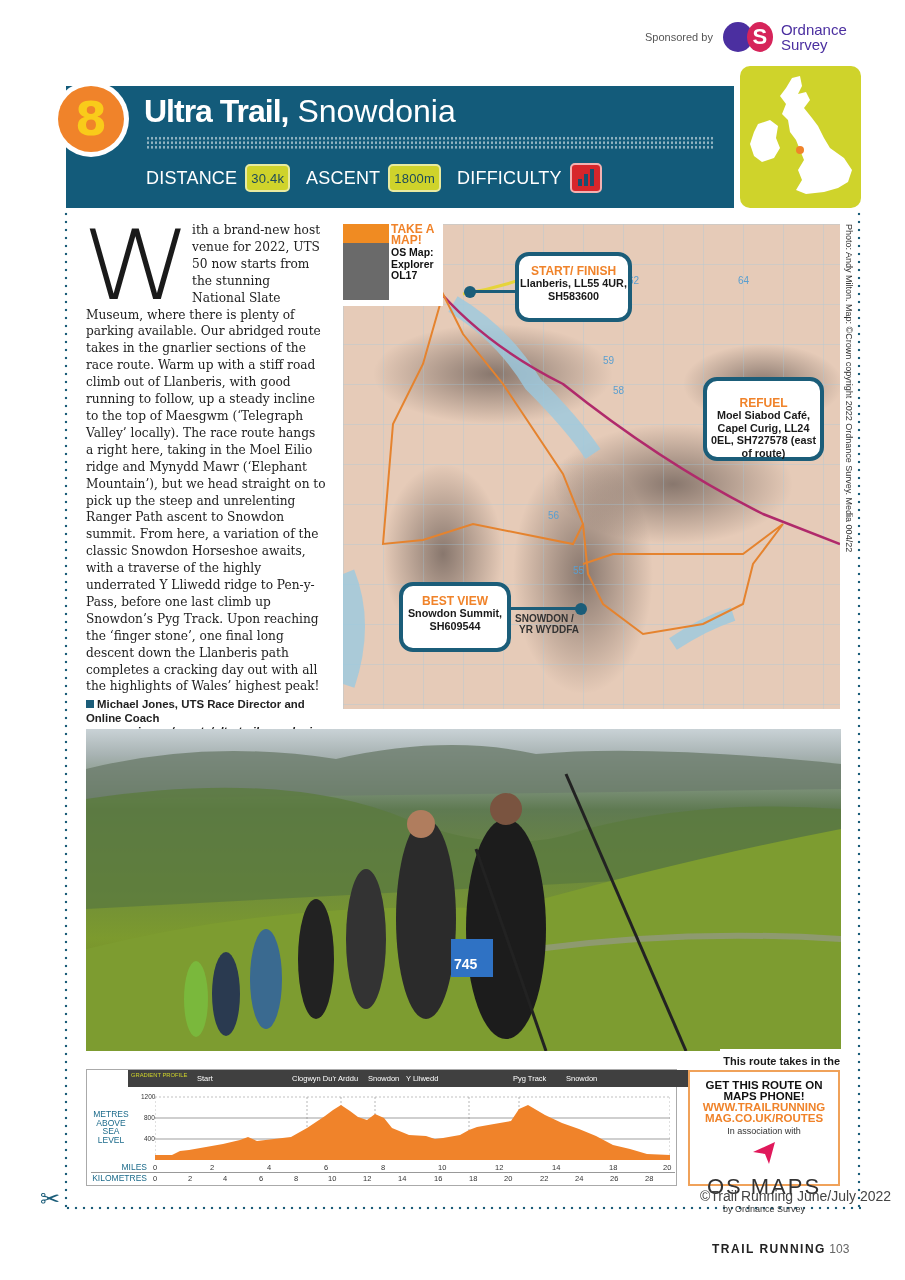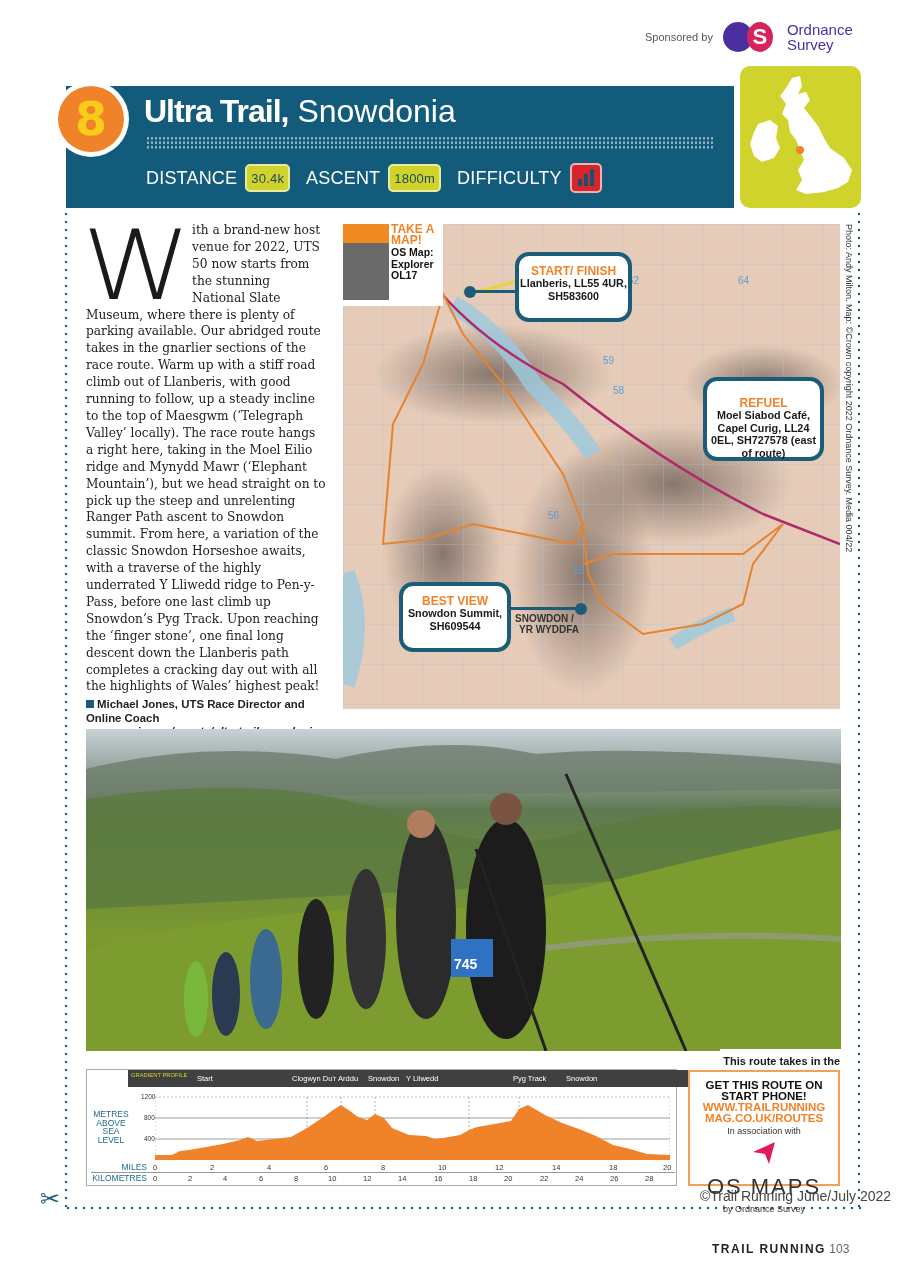--- a/index.html
+++ b/index.html
@@ -5,21 +5,21 @@
   * { box-sizing: border-box; margin: 0; padding: 0; }
   body { width: 905px; height: 1280px; background: #ffffff; position: relative; overflow: hidden; font-family: "Liberation Sans", sans-serif; color: #1a1a1a; }
   .abs { position: absolute; }
 
   
   .sponsor { left: 645px; top: 22px; display: flex; align-items: center; gap: 8px; }
   .sponsor-text { font-size: 11px; color: #555; margin-right: 2px; }
   .os-logo { display: flex; align-items: center; }
   .os-circle-o { width: 30px; height: 30px; border-radius: 50%; background: #4b2fa0; }
   .os-circle-s { width: 26px; height: 30px; border-radius: 50%; background: #d6245a; margin-left: -6px; color: #fff; font-weight: bold; font-size: 22px; line-height: 30px; text-align: center; }
-  .os-brand { margin-left: 14px; color: #4b2fa0; font-size: 15px; line-height: 15px; font-weight: 500; }
+  .os-brand { margin-left: 8px; color: #4b2fa0; font-size: 15px; line-height: 15px; font-weight: 500; }
 
   
   .banner { left: 66px; top: 86px; width: 668px; height: 122px; background: #135b7a; }
   .num-badge { left: 53px; top: 81px; width: 76px; height: 76px; border-radius: 50%; background: #fff; }
   .num-badge-inner { position: absolute; left: 5px; top: 5px; width: 66px; height: 66px; border-radius: 50%; background: #f0832a; color: #f9cb1a; font-weight: 900; font-size: 46px; text-align: center; line-height: 66px; font-family: "DejaVu Sans", sans-serif; }
   .title { left: 144px; top: 92px; color: #fff; font-size: 32px; line-height: 38px; }
   .title b { font-weight: 900; letter-spacing: -1px; }
   .title span.light { font-weight: 300; }
   .dots-row { left: 146px; top: 136px; width: 568px; height: 14px;
     background-image: radial-gradient(circle, rgba(255,255,255,0.55) 1px, transparent 1.3px);
@@ -287,21 +287,21 @@
     <span style="position:absolute; left:316px;">18</span>
     <span style="position:absolute; left:351px;">20</span>
     <span style="position:absolute; left:387px;">22</span>
     <span style="position:absolute; left:422px;">24</span>
     <span style="position:absolute; left:457px;">26</span>
     <span style="position:absolute; left:492px;">28</span>
   </div>
 </div>
 
 <div class="abs osbox">
-  <div class="h1">GET THIS ROUTE ON START PHONE!</div>
+  <div class="h1">GET THIS ROUTE ON MAPS PHONE!</div>
   <div class="url">WWW.TRAILRUNNING MAG.CO.UK/ROUTES</div>
   <div class="assoc">In association with</div>
   <div class="osmaps">
     <svg width="26" height="26" viewBox="0 0 26 26">
         <path d="M2 12 L24 2 L18 24 L14 14 Z" fill="#e0195b"></path>
       </svg>
     <span class="osmaps-text">OS MAPS</span>
   </div>
   <div class="by">by Ordnance Survey</div>
 </div>

